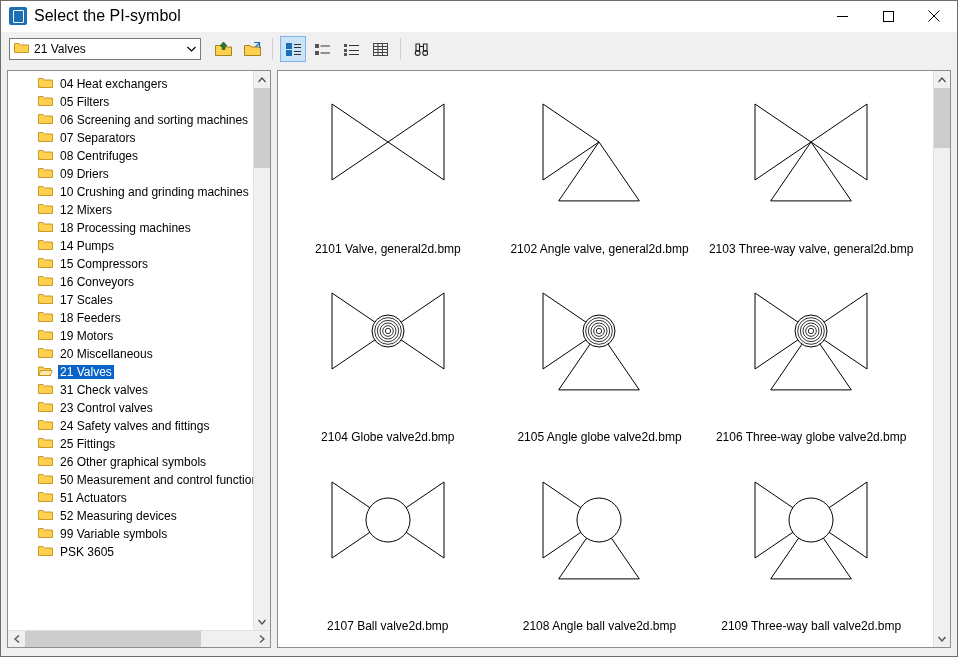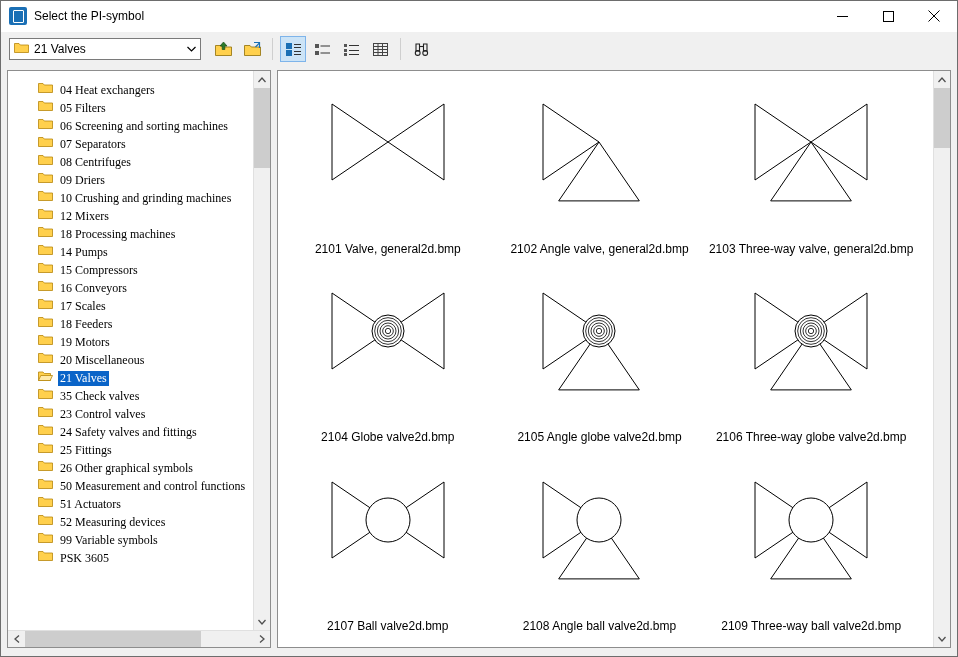--- a/index.html
+++ b/index.html
@@ -37,21 +37,21 @@
   }
   .app-icon::after {
     content: "";
     position: absolute;
     left: 4px; top: 3px;
     width: 9px; height: 11px;
     border: 1.5px solid #ffffff;
     border-radius: 1px;
   }
   .title-text {
-    font-size: 12px;
+    font-size: 16px;
     color: #000000;
     white-space: nowrap;
   }
   .win-buttons {
     margin-left: auto;
     display: flex;
     height: 31px;
   }
   .win-btn {
     width: 46px; height: 31px;
@@ -132,23 +132,22 @@
     min-height: 0;
   }
   .tree-scroll {
     flex: 1 1 auto;
     display: flex;
     min-height: 0;
   }
   .tree-list {
     flex: 1 1 auto;
     overflow: hidden;
-    padding-top: 10px;
+    padding-top: 4px;
     position: relative;
-    font-family: Liberation Serif, serif;
   }
   .tree-item {
     height: 18px;
     display: flex;
     align-items: center;
     font-size: 12px;
     color: #000;
     padding-left: 30px;
     white-space: nowrap;
   }
@@ -451,21 +450,21 @@
               <span class="folder-ico"><svg width="15" height="12" viewBox="0 0 15 12">
                   <path d="M0.5 2 H5 L6.3 3.5 H12.5 V10.5 H0.5 Z" fill="#ffd04d" stroke="#b8860b" stroke-width="0.8"></path>
                   <path d="M2.8 5.5 H14.5 L12.2 10.5 H0.5 Z" fill="#ffe9a8" stroke="#b8860b" stroke-width="0.8"></path>
                 </svg></span>
               <span class="lbl">21 Valves</span>
             </div>
             <div class="tree-item">
               <span class="folder-ico"><svg width="15" height="12" viewBox="0 0 15 12">
                   <path d="M0.5 1.5 H5 L6.3 3 H14.5 V10.5 H0.5 Z" fill="#ffd04d" stroke="#b8860b" stroke-width="0.8"></path>
                 </svg></span>
-              <span class="lbl">35 Check valves</span>
+              <span class="lbl">31 Check valves</span>
             </div>
             <div class="tree-item">
               <span class="folder-ico"><svg width="15" height="12" viewBox="0 0 15 12">
                   <path d="M0.5 1.5 H5 L6.3 3 H14.5 V10.5 H0.5 Z" fill="#ffd04d" stroke="#b8860b" stroke-width="0.8"></path>
                 </svg></span>
               <span class="lbl">23 Control valves</span>
             </div>
             <div class="tree-item">
               <span class="folder-ico"><svg width="15" height="12" viewBox="0 0 15 12">
                   <path d="M0.5 1.5 H5 L6.3 3 H14.5 V10.5 H0.5 Z" fill="#ffd04d" stroke="#b8860b" stroke-width="0.8"></path>

